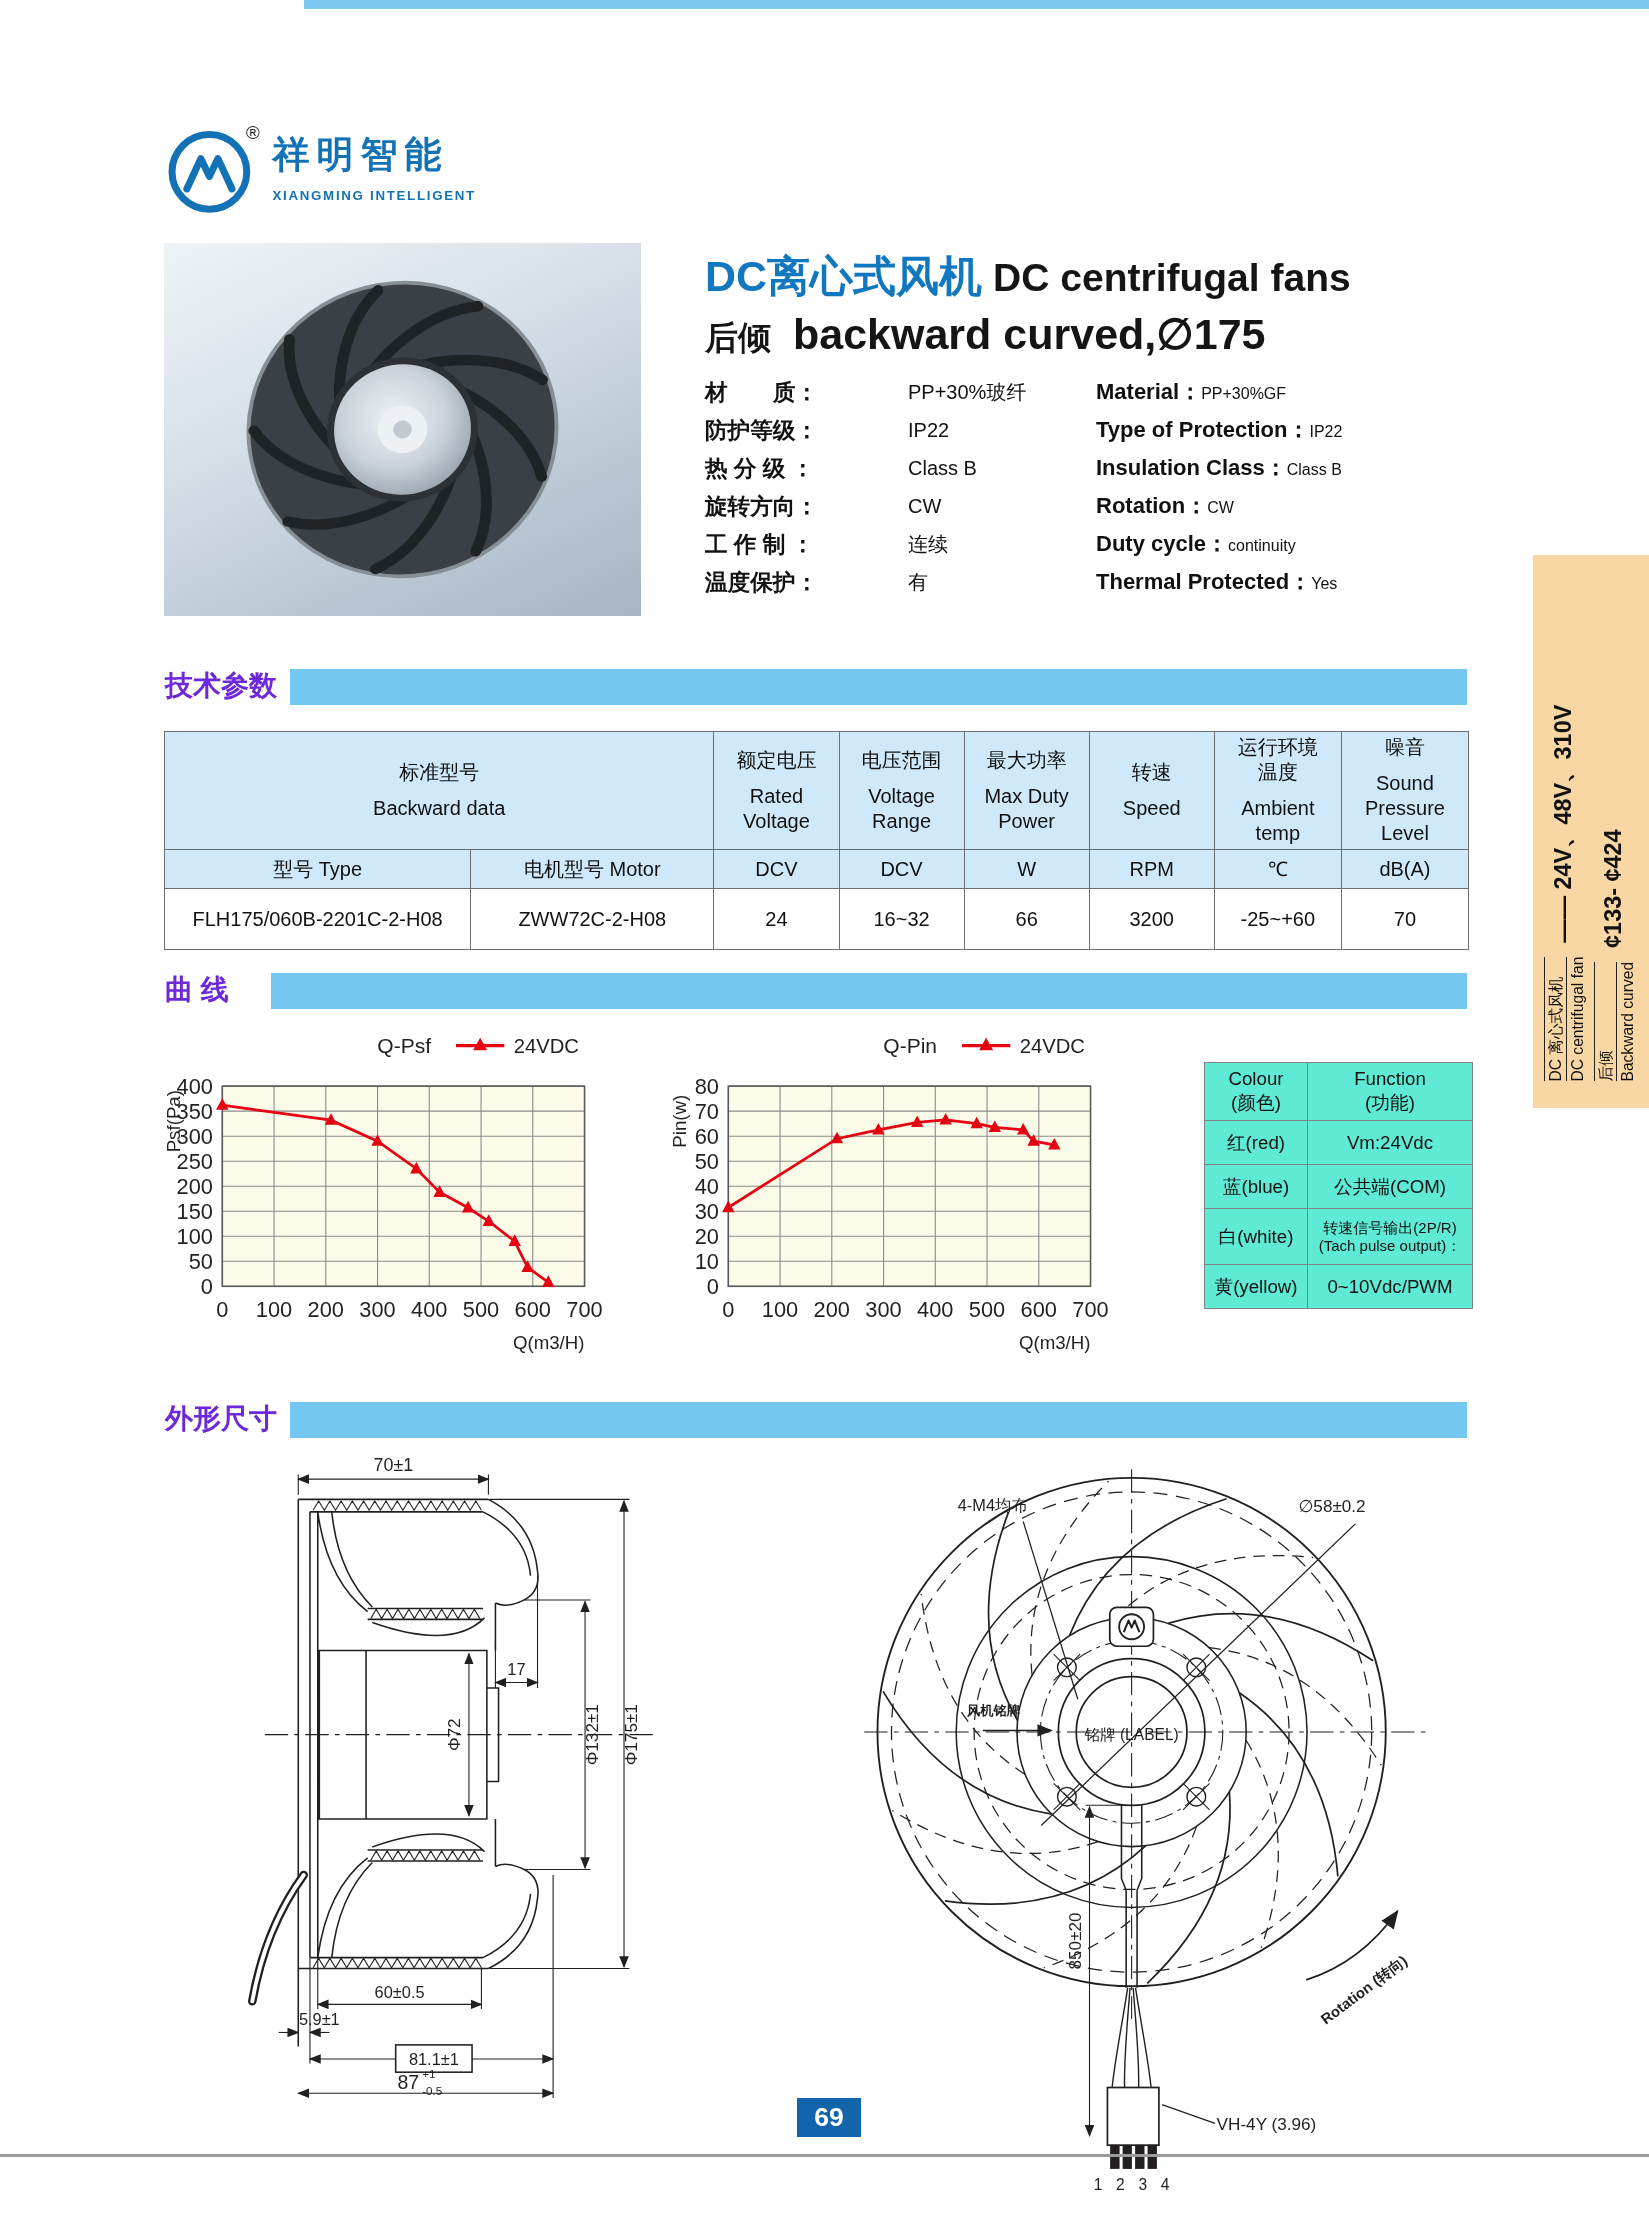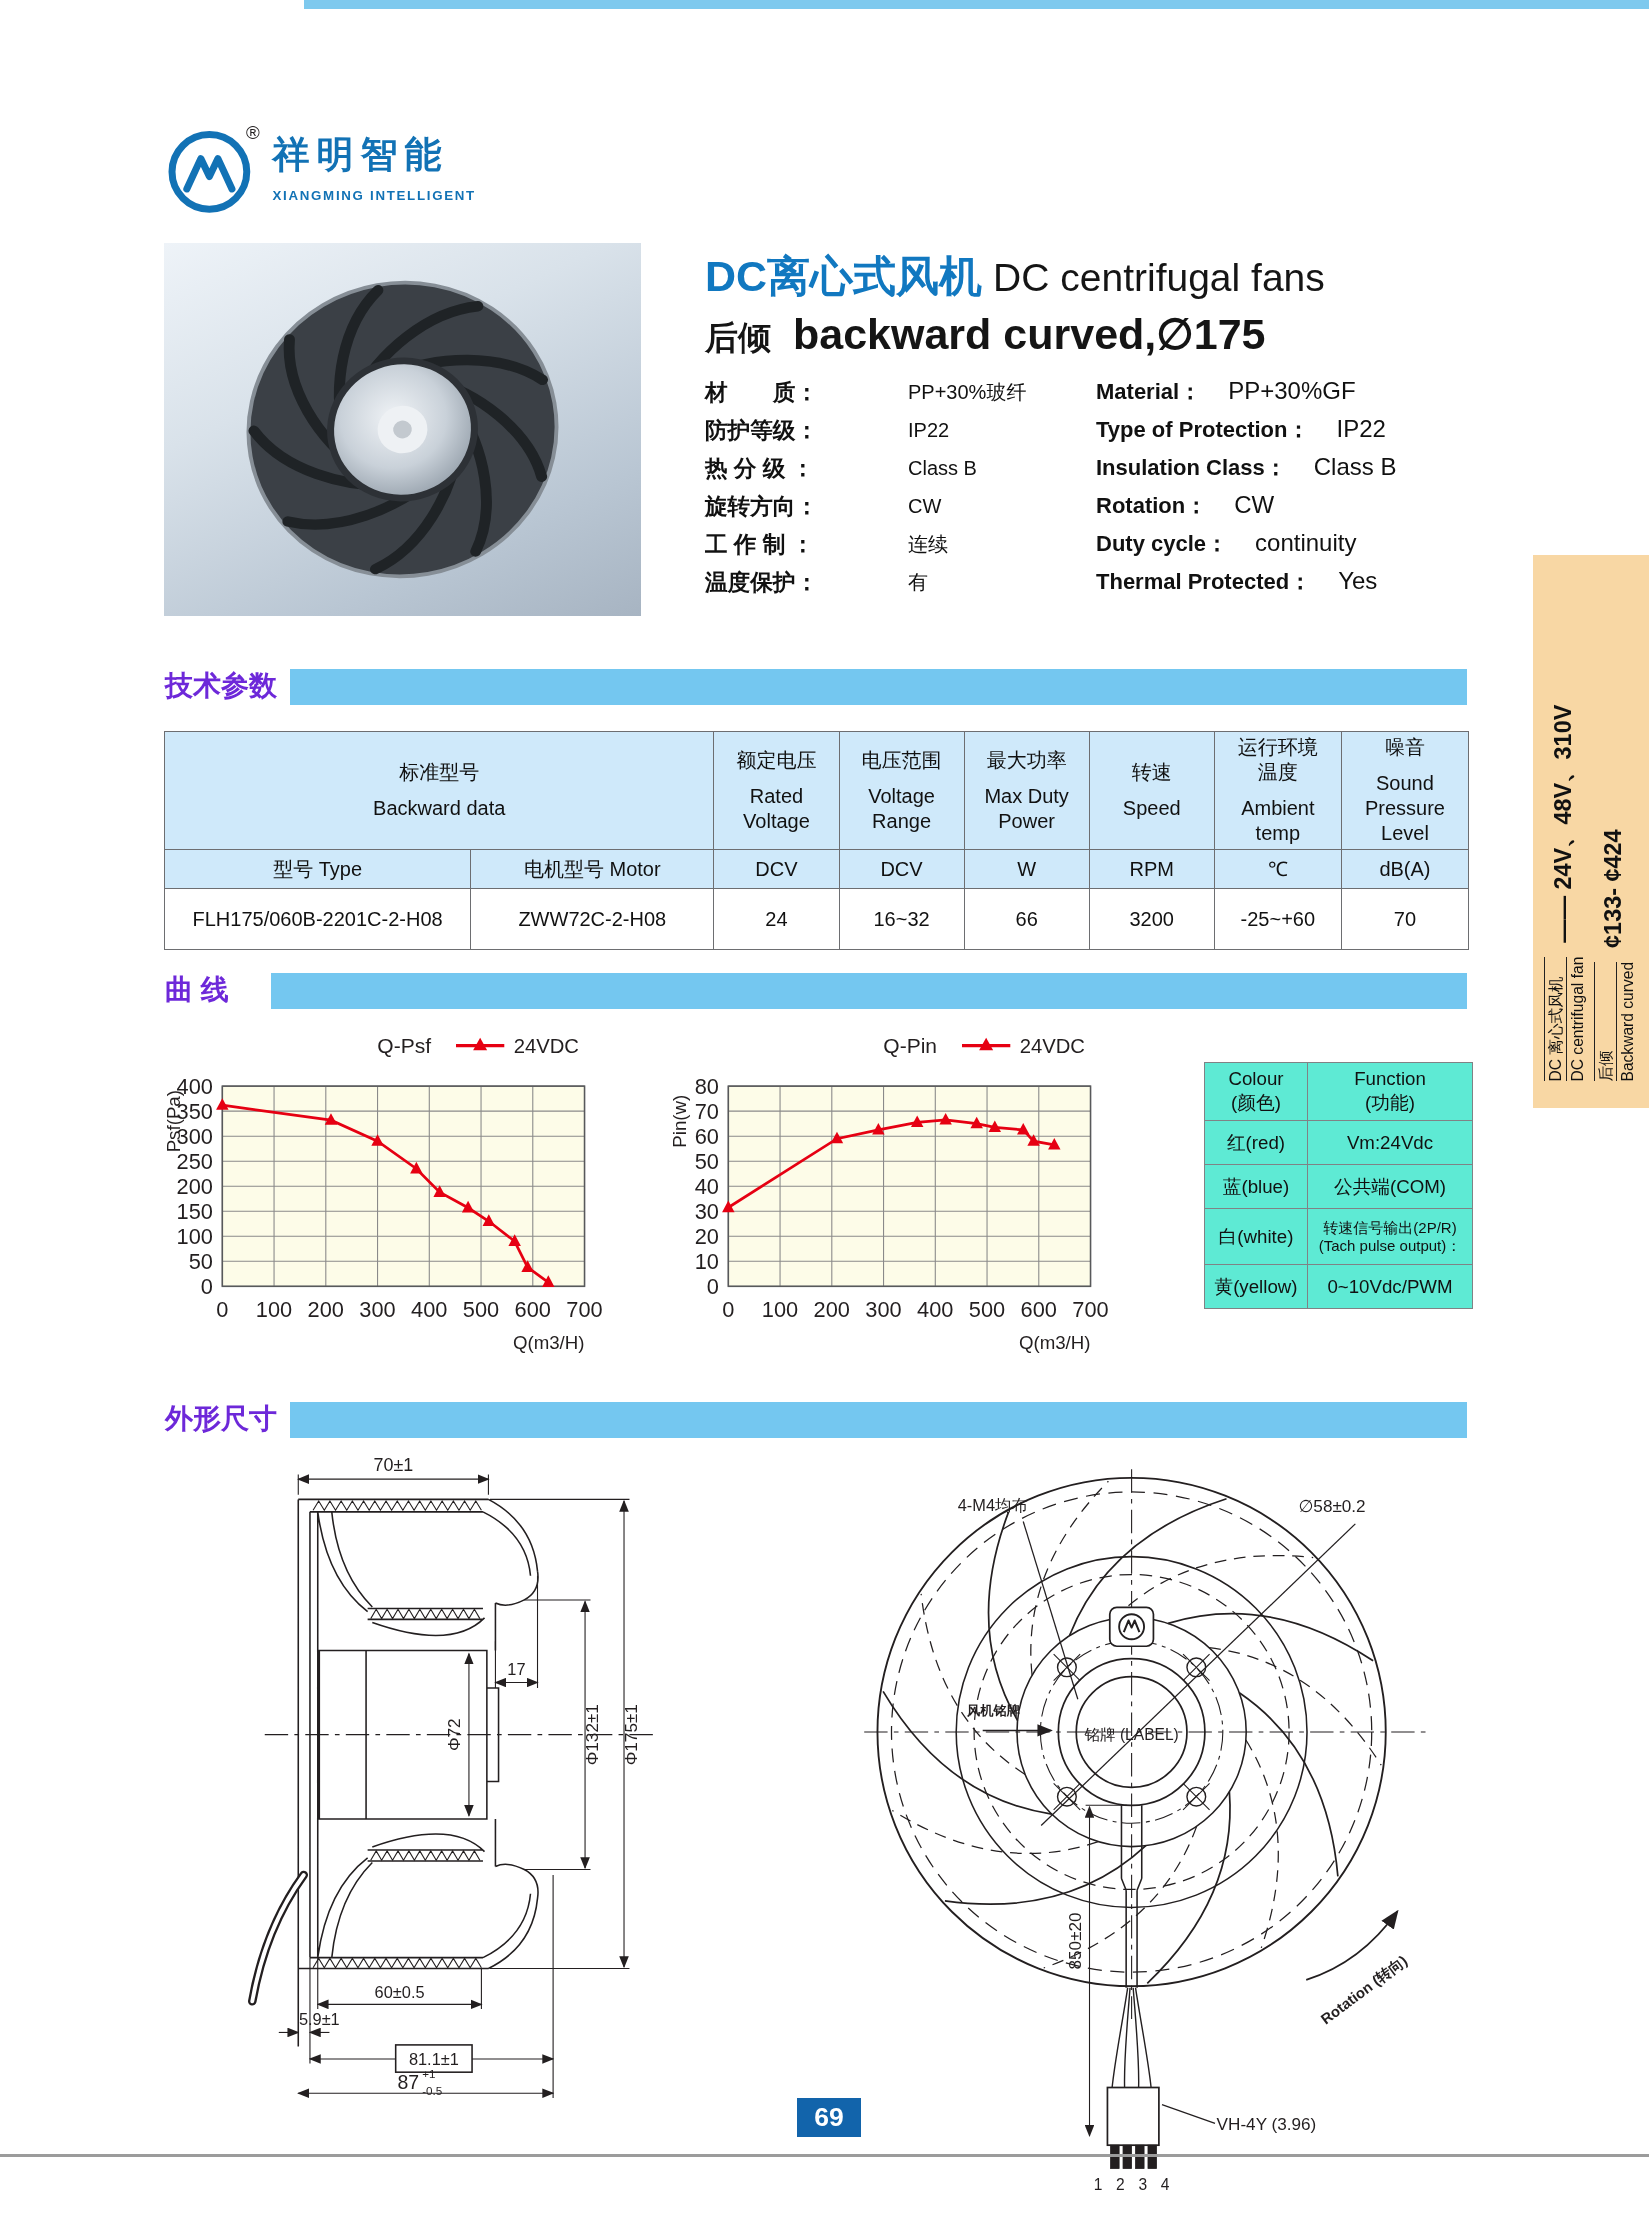--- a/index.html
+++ b/index.html
@@ -17,33 +17,33 @@
   .logo-en{font-size:13.3px;font-weight:bold;color:#1272b5;letter-spacing:1.7px;margin-top:14px;}
 
   
   .photo{left:164px;top:243px;width:477px;height:373px;
          background:linear-gradient(155deg,#eef3f8 0%,#d9e2ea 35%,#b9c6d3 75%,#a7b4c2 100%);
          display:flex;align-items:center;justify-content:center;}
 
   
   .title-row{left:705px;top:248px;white-space:nowrap;}
   .title-cn{font-size:43px;font-weight:bold;color:#1178c0;}
-  .title-en{font-size:39px;font-weight:normal;color:#151515;margin-left:11px;}
+  .title-en{font-size:39px;font-weight:bold;color:#151515;margin-left:11px;}
   .subtitle-row{left:705px;top:309px;white-space:nowrap;}
   .sub-cn{font-size:33px;font-weight:bold;color:#151515;}
   .sub-en{font-size:43px;font-weight:bold;color:#151515;margin-left:22px;}
 
   
   .specs{left:705px;top:373px;}
   .spec-row{display:grid;grid-template-columns:183px 168px 1fr;height:38px;align-items:center;width:818px;gap:20px;}
   .spec-cn-label{font-size:22.6px;font-weight:bold;}
   .spec-cn-value{font-size:20px;}
   .spec-en{font-size:20px;white-space:nowrap;}
   .spec-en-label{font-size:22px;font-weight:bold;}
-  .spec-en-value{font-size:24px;margin-left:27px;}
+  .spec-en-value{font-size:16px;margin-left:0;}
 
   
   .sec-title{font-size:28px;font-weight:bold;color:#6d28d9;}
   .sec-bar{background:#74c7f0;height:36px;}
 
   
   .ptable{left:164px;top:731px;}
   table.spec-table{border-collapse:collapse;table-layout:fixed;width:1305px;}
   table.spec-table td{border:1.6px solid #6d6e71;text-align:center;vertical-align:middle;
       font-size:20px;padding:0;line-height:1.25;}

